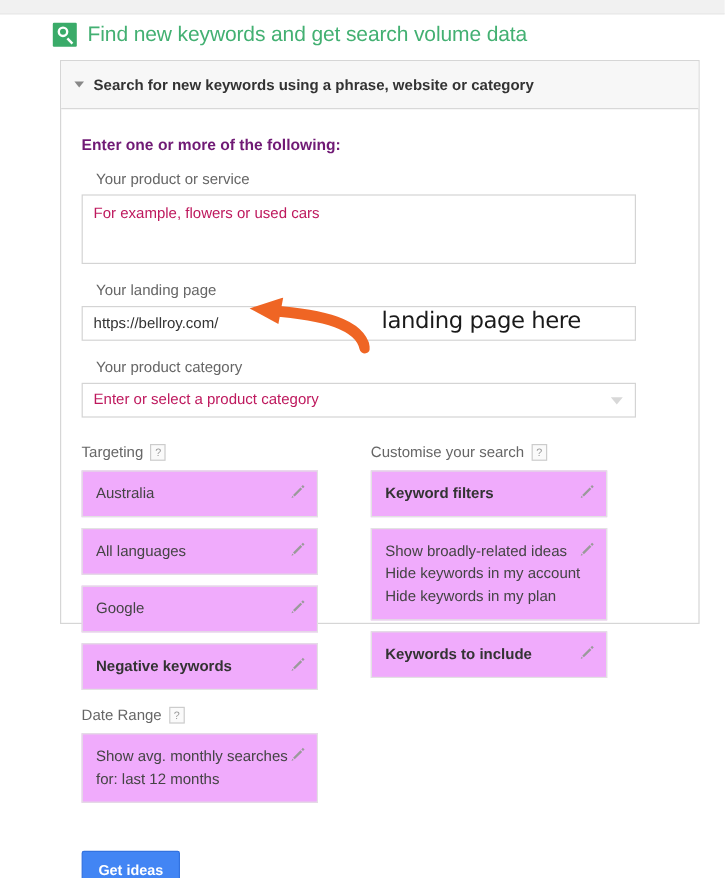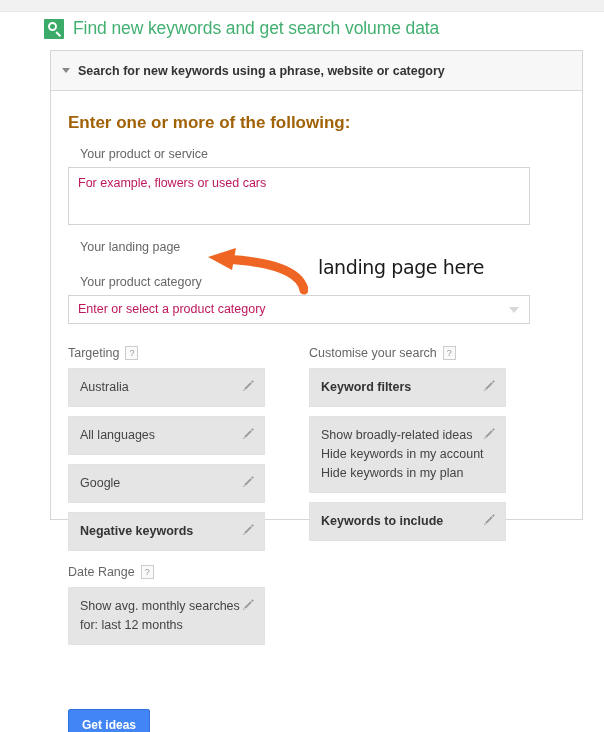--- a/index.html
+++ b/index.html
@@ -84,23 +84,23 @@
   .panel-header-label {
     font-size: 12.5px;
     color: #333333;
     font-weight: bold;
     white-space: nowrap;
   }
   .panel-body { padding: 22px 17px 0 17px; position: relative; }
 
   
   .section-title {
-    font-size: 17px;
+    font-size: 13px;
     font-weight: bold;
-    color: #a16207;
+    color: #701a75;
     margin: 0 0 14px 0;
   }
   .field-label {
     font-size: 12.5px;
     color: #666666;
     margin-bottom: 6px;
     margin-left: 12px;
   }
   .field-box {
     border: 1px solid #d4d4d4;
@@ -143,21 +143,21 @@
     display: inline-block;
     width: 13px; height: 14px;
     border: 1px solid #cccccc;
     background: #fafafa;
     font-size: 9px;
     line-height: 12px;
     text-align: center;
     color: #999999;
   }
   .opt-box {
-    background: #e5e5e5;
+    background: #f0abfc;
     border: 1px solid #e2e2e2;
     padding: 9px 11px;
     margin-bottom: 9px;
     position: relative;
     min-height: 38px;
   }
   .opt-box .line {
     font-size: 12.5px;
     color: #444444;
     line-height: 19px;
@@ -226,20 +226,21 @@
 
   <div class="panel-body">
 
     <div class="section-title">Enter one or more of the following:</div>
 
     <div class="field-label">Your product or service</div>
     <div class="field-box textarea">For example, flowers or used cars</div>
     <div class="field-gap"></div>
 
     <div class="field-label">Your landing page</div>
+    <div class="field-box single filled">https://bellroy.com/</div>
     <div class="field-gap"></div>
 
     <div class="field-label">Your product category</div>
     <div class="field-box single">
       <span>Enter or select a product category</span>
       <span class="select-caret"></span>
     </div>
 
     <div class="cols">
 

